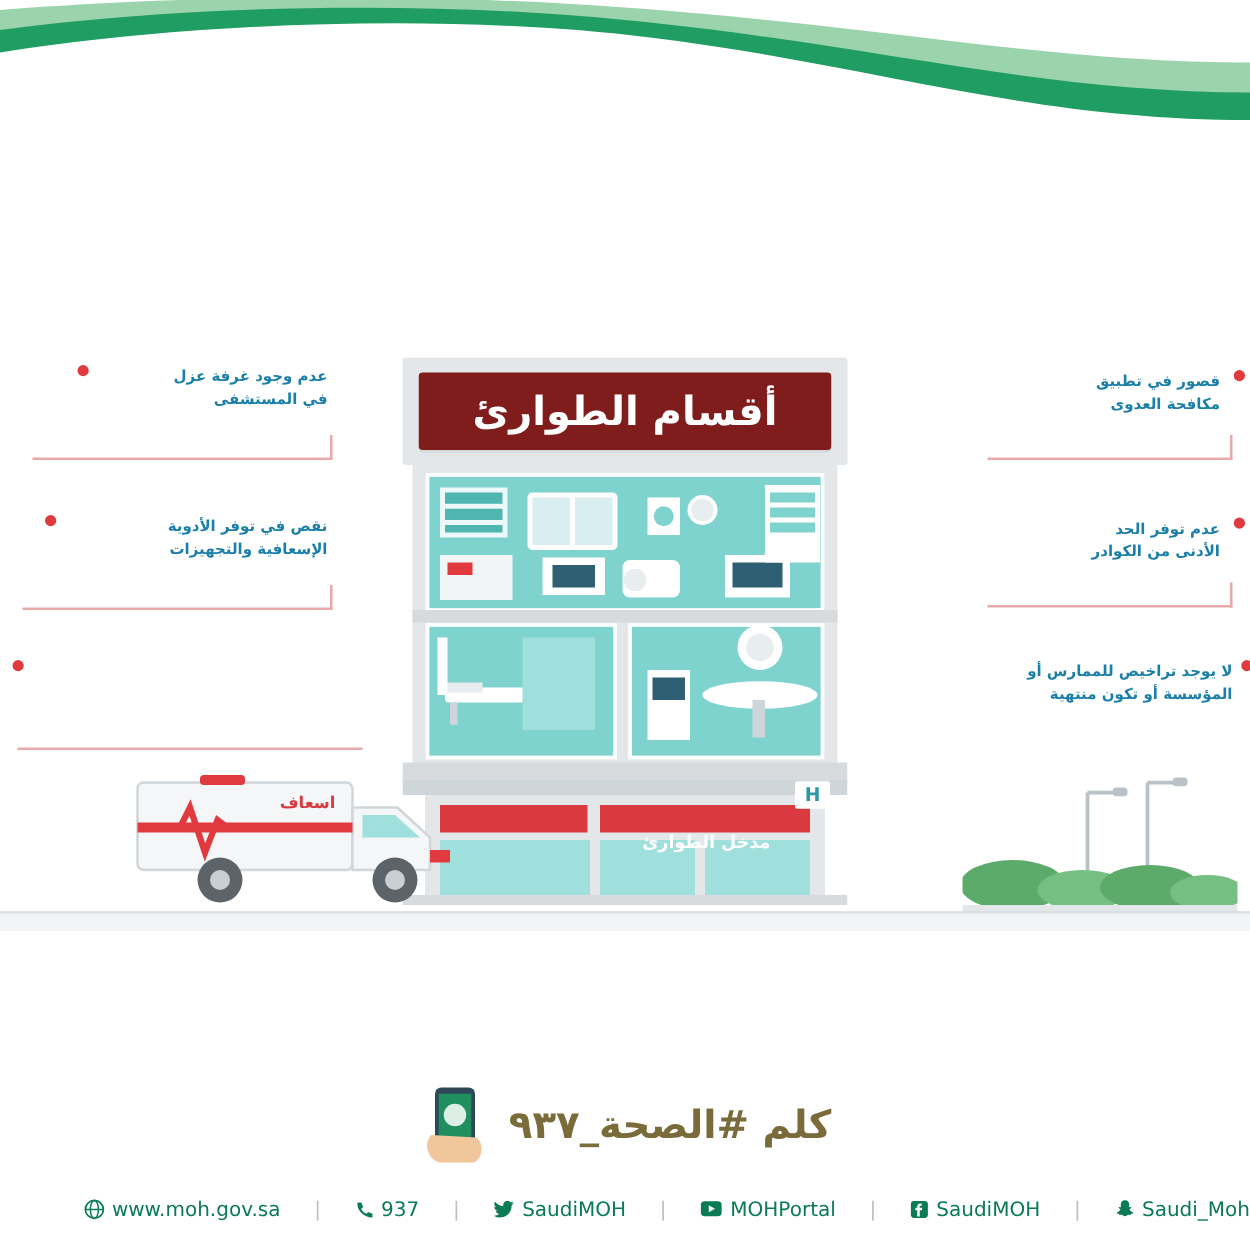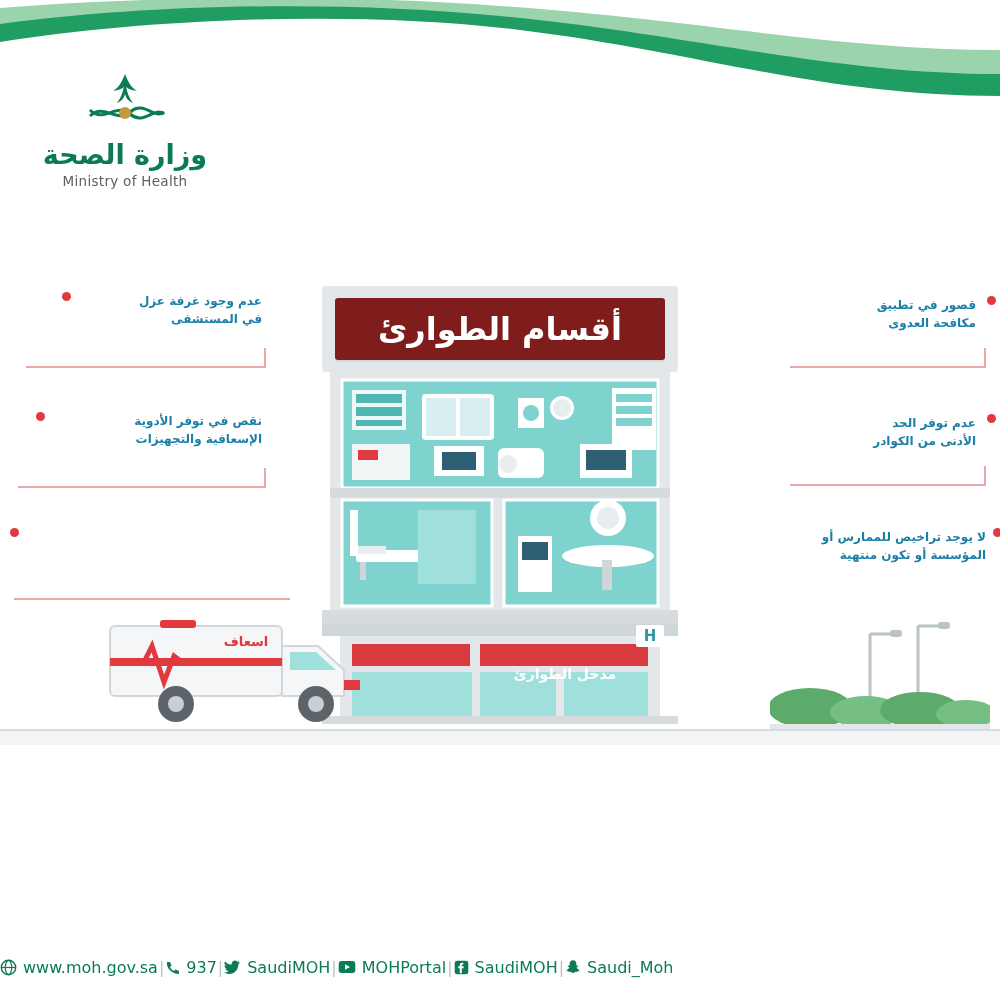--- a/index.html
+++ b/index.html
@@ -61,56 +61,39 @@
   .call{
     position:absolute;top:866px;left:0;width:1000px;height:68px;
     display:flex;align-items:center;justify-content:center;gap:14px;
     color:#7a6b3a;font-size:31px;font-weight:bold;
   }
   .phone-ico{width:58px;height:64px;position:relative;}
 
   
   .footer{
     position:absolute;top:950px;left:0;width:1000px;height:34px;
-    display:flex;align-items:center;justify-content:flex-start;gap:1px;
+    display:flex;align-items:center;justify-content:flex-end;gap:27px;
     direction:ltr;color:#0a7b54;font-size:16px;
   }
   .footer .sep{color:#b9c2c6;font-size:16px;}
   .f-item{display:flex;align-items:center;gap:6px;}
   .f-label{color:#0a7b54;}
   .ico{display:inline-block;vertical-align:middle;}
 </style>
 </head>
 <body>
 
 <div class="stage">
 
   <svg class="swoosh" viewBox="0 0 1000 120">
     <path d="M0,0 L1000,0 L1000,96 C820,96 700,52 520,30 C360,10 150,18 0,42 Z" fill="#1f9d62"></path>
     <path d="M0,0 L1000,0 L1000,74 C830,74 690,34 500,16 C340,0 150,4 0,24 Z" fill="#9bd3ad"></path>
     <path d="M0,0 L1000,0 L1000,50 C840,50 700,20 500,6 C340,-6 150,-4 0,8 Z" fill="#ffffff"></path>
   </svg>
 
-  <div class="logo">
-    <div class="logo-mark">
-      <svg viewBox="0 0 90 62" width="90" height="62">
-        <g fill="#0a7b54">
-          <path d="M45 2 C41 12 38 16 33 19 C39 18 42 17 45 14 C48 17 51 18 57 19 C52 16 49 12 45 2Z"></path>
-          <path d="M45 10 C43 20 41 26 37 31 C42 29 44 26 45 22 C46 26 48 29 53 31 C49 26 47 20 45 10Z"></path>
-        </g>
-        <g fill="none" stroke="#0a7b54" stroke-width="3">
-          <path d="M10 44 C24 30 36 52 50 40 C64 28 74 48 84 40"></path>
-          <path d="M10 38 C24 52 36 30 50 42 C64 54 74 34 84 42"></path>
-        </g>
-        <circle cx="45" cy="41" r="6" fill="#c39a3e"></circle>
-      </svg>
-    </div>
-    <div class="logo-ar">وزارة الصحة</div>
-    <div class="logo-en">Ministry of Health</div>
-  </div>
 
   <div class="banner-frame"></div>
   <div class="subbanner">أقسام الطوارئ</div>
 
   <svg class="building" viewBox="0 0 356 370">
 
     <rect x="8" y="8" width="340" height="252" fill="#e4e7ea"></rect>
     <rect x="0" y="250" width="356" height="16" fill="#d7dbde"></rect>
 
     <rect x="20" y="20" width="316" height="108" fill="#7fd3cf"></rect>
@@ -257,20 +240,32 @@
 
     
     
     
 
     
     
     
   </div>
 
+  <div class="call">
+    <span>كلم #الصحة_٩٣٧</span>
+    <span class="phone-ico">
+      <svg viewBox="0 0 58 64" width="58" height="64">
+        <rect x="13" y="2" width="32" height="50" rx="5" fill="#2f4858"></rect>
+        <rect x="16" y="7" width="26" height="38" fill="#1f8f5f"></rect>
+        <circle cx="29" cy="24" r="9" fill="#ffffff" opacity=".85"></circle>
+        <circle cx="29" cy="49" r="3" fill="#e03a3e"></circle>
+        <path d="M10 40 C4 46 6 58 16 62 L44 62 C52 58 52 46 46 42" fill="#f0c69a"></path>
+      </svg>
+    </span>
+  </div>
 
   <div class="footer">
     <span class="f-item">
       <svg class="ico" width="17" height="17" viewBox="0 0 17 17">
         <circle cx="8.5" cy="8.5" r="7.2" fill="none" stroke="#0a7b54" stroke-width="1.4"></circle>
         <ellipse cx="8.5" cy="8.5" rx="3.2" ry="7.2" fill="none" stroke="#0a7b54" stroke-width="1.2"></ellipse>
         <path d="M1.6 8.5 H15.4" stroke="#0a7b54" stroke-width="1.2"></path>
       </svg>
       <span class="f-label">www.moh.gov.sa</span>
     </span>

